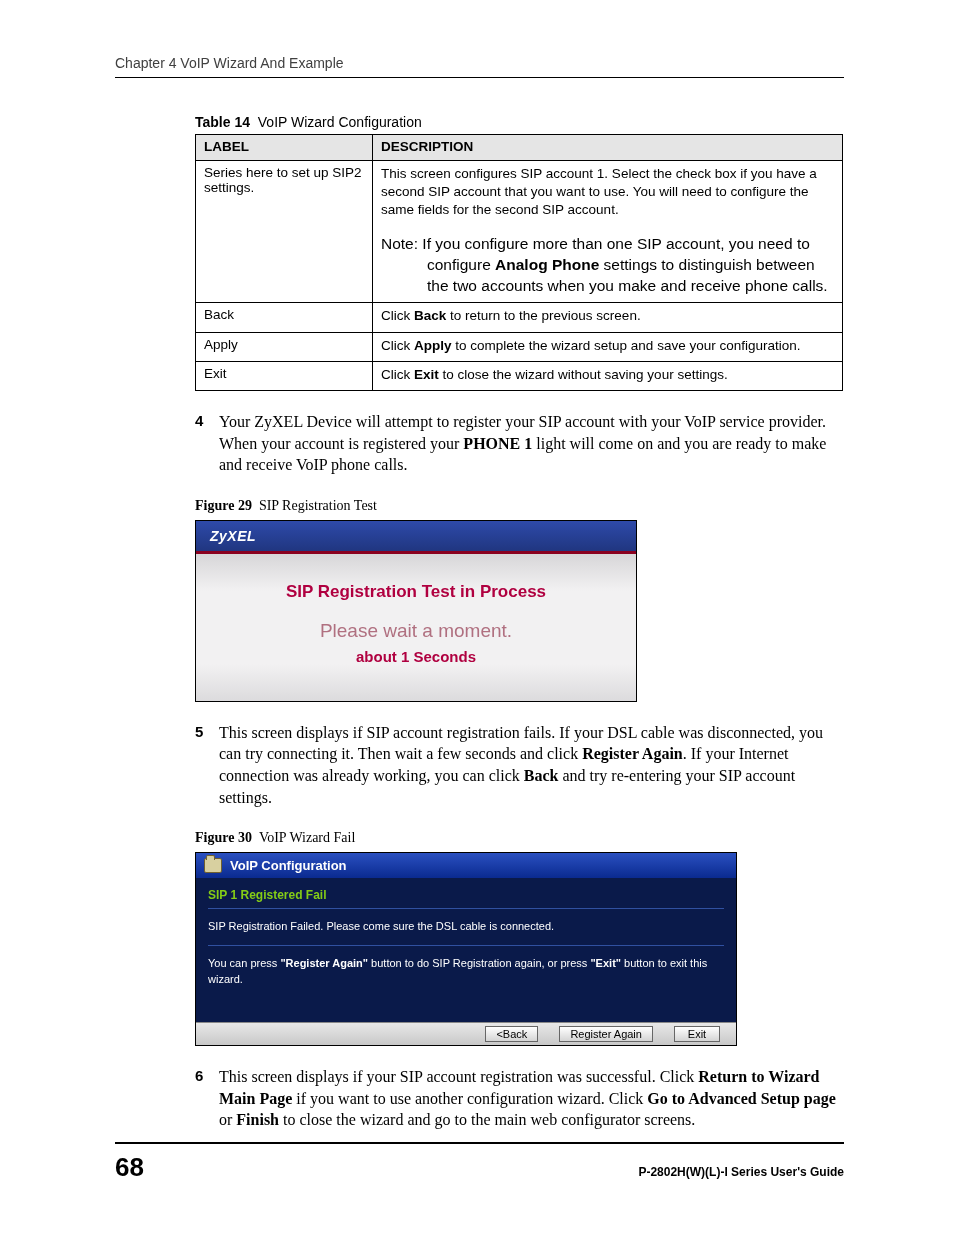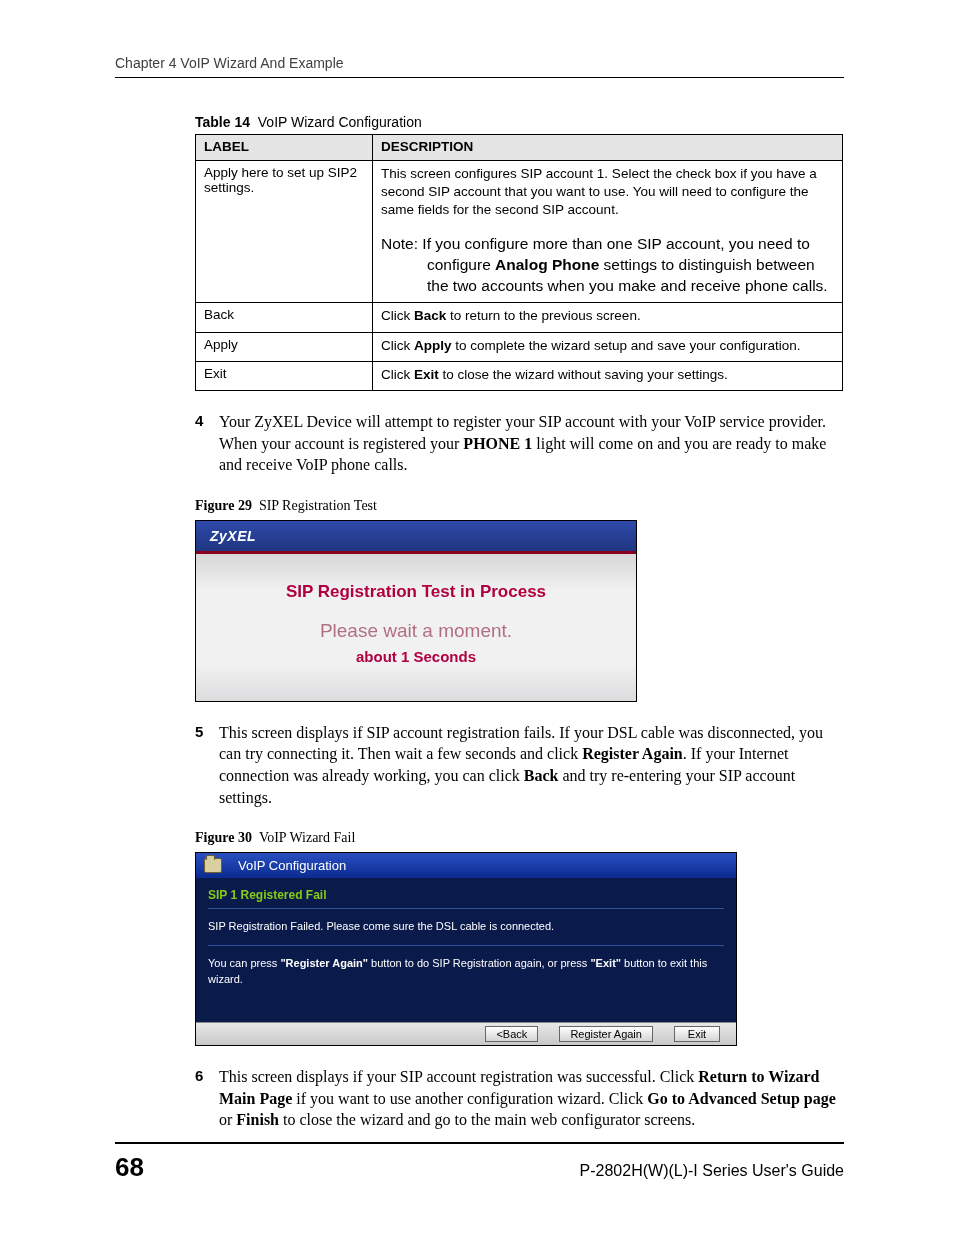--- a/index.html
+++ b/index.html
@@ -118,24 +118,24 @@
     font-family: Verdana, Arial, sans-serif;
     background: #0a1a4a;
     color: #fff;
     font-size: 11px;
   }
   .fig30 .winbar {
     background: #1030a0;
     background: linear-gradient(#2a50c0, #0a2a90);
     padding: 5px 8px;
     font-size: 13px;
-    font-weight: normal;
+    font-weight: bold;
     display: flex;
     align-items: center;
-    gap: 16px;
+    gap: 8px;
   }
   .folder-icon {
     width: 16px; height: 13px;
     background: #d8d0a0;
     border: 1px solid #706030;
     border-radius: 2px;
     position: relative;
     display: inline-block;
   }
   .folder-icon::before {
@@ -193,21 +193,21 @@
     border-top: 2.5px solid #000;
     margin: 0 0 8px 0;
   }
   .footer-row {
     display: flex;
     justify-content: space-between;
     align-items: baseline;
     font-family: Arial, Helvetica, sans-serif;
   }
   .pagenum { font-size: 26px; font-weight: bold; }
-  .guide { font-size: 16px; }
+  .guide { font-size: 12px; font-weight: bold; }
 </style>
 </head>
 <body>
 
 <div class="page">
   <div class="header-line">Chapter 4 VoIP Wizard And Example</div>
   <hr class="header-rule">
 
   <div class="table-caption">
     <span class="tnum">Table 14</span>&nbsp;&nbsp;<span>VoIP Wizard Configuration</span>
@@ -215,21 +215,21 @@
 
   <table class="config">
     <thead>
       <tr>
         <th>LABEL</th>
         <th>DESCRIPTION</th>
       </tr>
     </thead>
     <tbody>
       <tr>
-        <td>Apply here to set up SIP2 settings.</td>
+        <td>Series here to set up SIP2 settings.</td>
         <td>
           <div class="desc-small">This screen configures SIP account 1. Select the check box if you have a second SIP account that you want to use. You will need to configure the same fields for the second SIP account.</div>
           <div class="note-block">
             <span>Note: If you configure more than one SIP account, you need to configure </span><b>Analog Phone</b><span> settings to distinguish between the two accounts when you make and receive phone calls.</span>
           </div>
         </td>
       </tr>
       <tr>
         <td>Back</td>
         <td class="desc-small">

